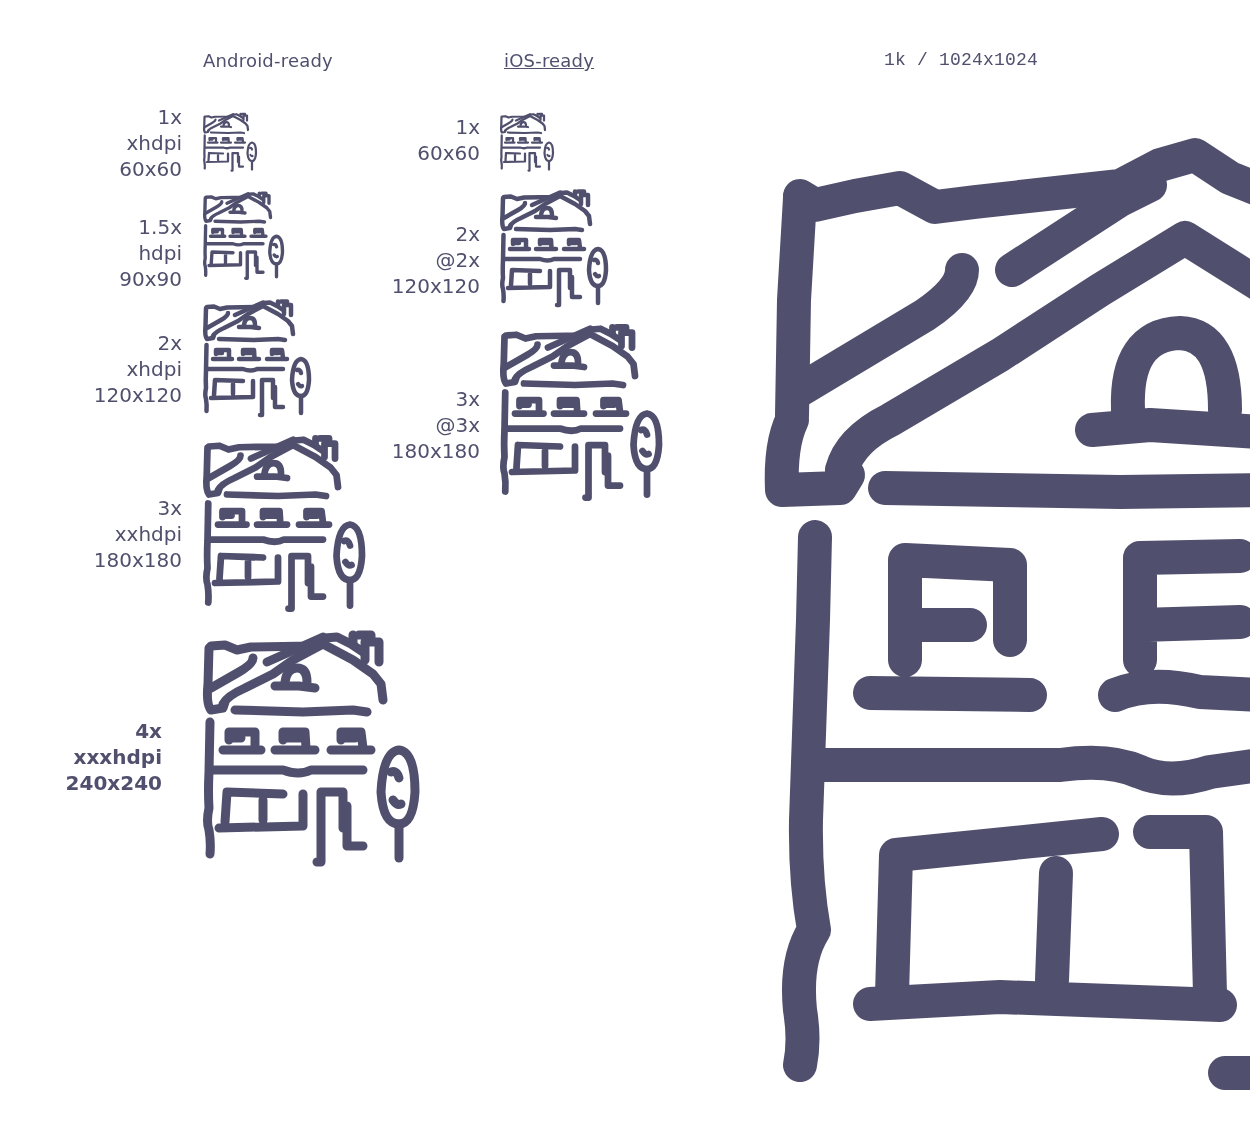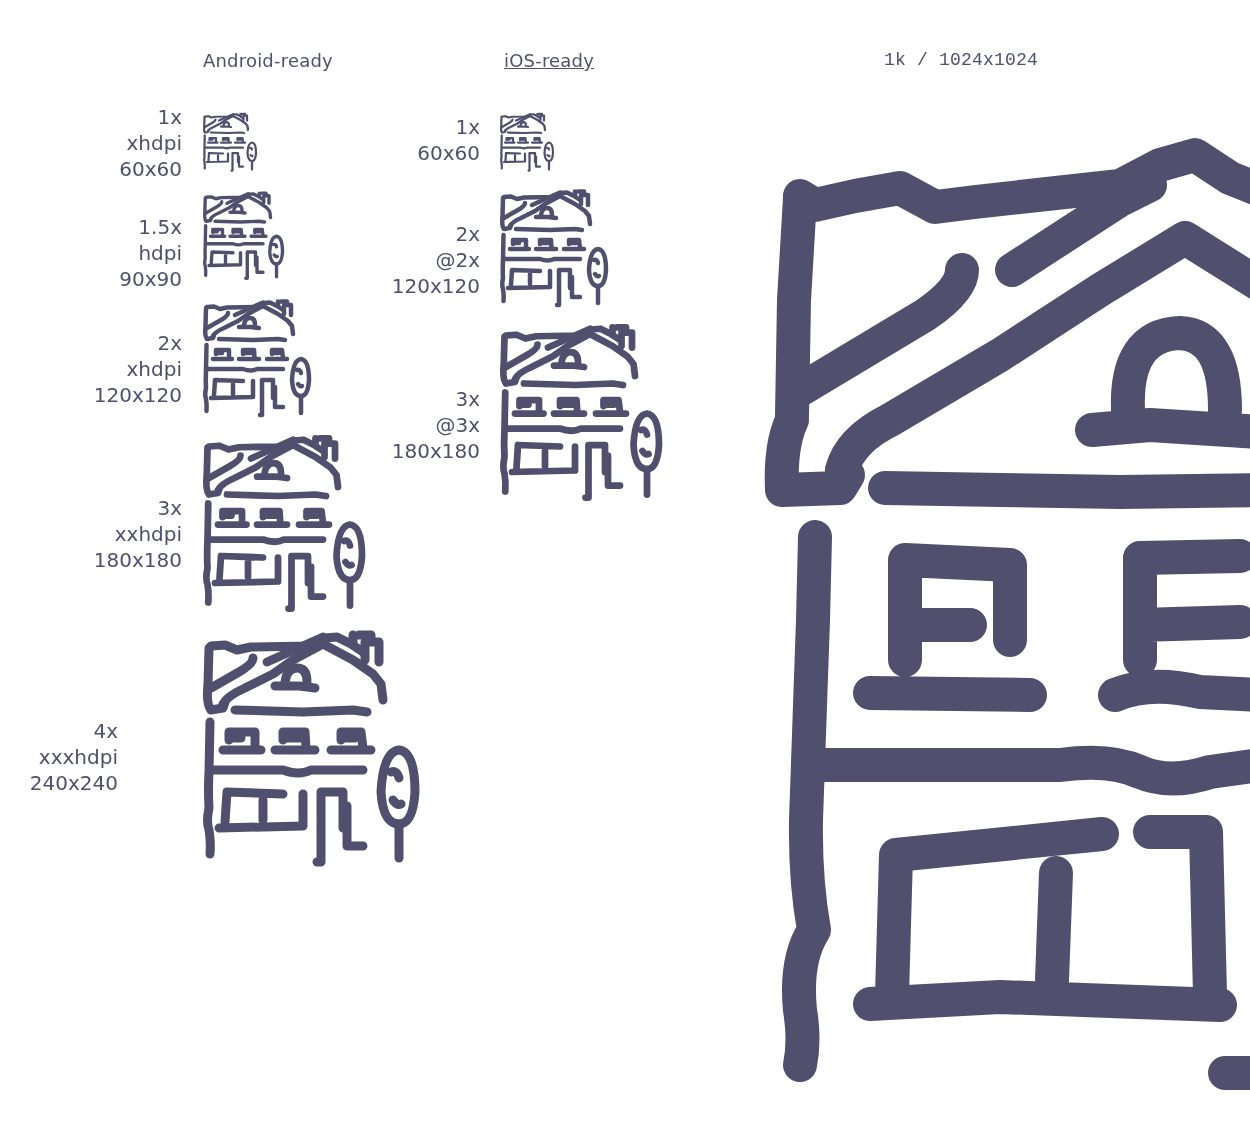--- a/index.html
+++ b/index.html
@@ -92,21 +92,21 @@
   <div>3x</div>
   <div>xxhdpi</div>
   <div>180x180</div>
 </div>
 <div class="ico" style="left:203px; top:436px; width:180px; height:180px;">
     <svg viewBox="0 0 240 240">
       <use href="#house"></use>
     </svg>
   </div>
 
-<div class="lbl" style="right:1132px; top:718px;">
+<div class="lbl" style="right:1088px; top:718px;font-weight:bold;">
   <div>4x</div>
   <div>xxxhdpi</div>
   <div>240x240</div>
 </div>
 <div class="ico" style="left:203px; top:632px; width:240px; height:240px;">
     <svg viewBox="0 0 240 240">
       <use href="#house"></use>
     </svg>
   </div>
 

